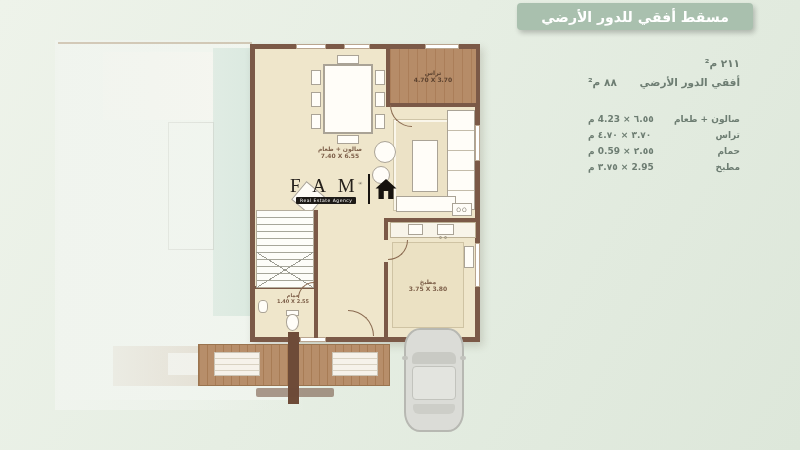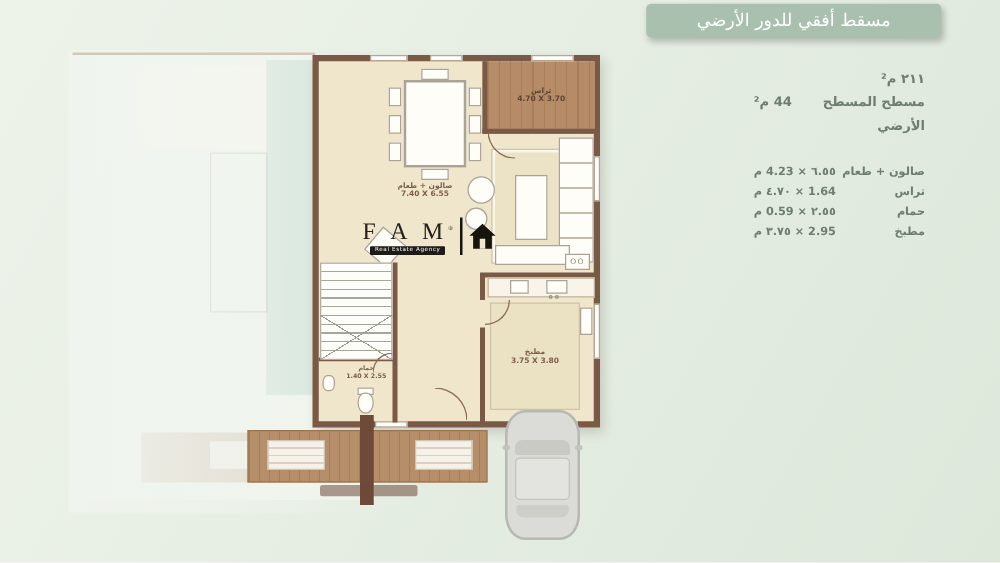--- a/index.html
+++ b/index.html
@@ -10,32 +10,32 @@
     background:linear-gradient(120deg,#eef3ea 0%,#e6eee3 45%,#dde7da 100%);
   }
   .abs { position:absolute; }
 
   
   .banner {
     position:absolute; left:517px; top:3px; width:236px; height:27px;
     background:#a9c0ae; border-radius:4px;
     box-shadow:2px 3px 5px rgba(0,0,0,.22);
     display:flex; align-items:center; justify-content:center;
-    color:#ffffff; font-size:14px; font-weight:normal;
+    color:#ffffff; font-size:14px; font-weight:bold;
   }
 
   
   .info {
     position:absolute; right:60px; top:54px; width:152px;
     color:#6d7d72; direction:rtl;
   }
   .irow { display:flex; justify-content:space-between; align-items:baseline; }
   .area-rows { font-size:10.5px; line-height:19px; font-weight:bold; }
   .room-rows { margin-top:19px; font-size:9px; line-height:16px; font-weight:bold; }
-  .ivalue { white-space:nowrap;margin-left:15px; }
+  .ivalue { white-space:nowrap; }
 
   
   .ghost-base   { left:58px;  top:44px;  width:242px; height:356px; background:rgba(255,255,255,.38); }
   .ghost-blue   { left:213px; top:48px;  width:87px;  height:268px; background:rgba(203,224,213,.78); }
   .ghost-terr   { left:103px; top:52px;  width:112px; height:68px;  background:rgba(250,247,241,.85); }
   .ghost-room   { left:168px; top:122px; width:46px;  height:128px; border:1px solid rgba(165,165,155,.45); }
   .ghost-deck   { left:113px; top:346px; width:168px; height:40px;  background:rgba(186,149,119,.42); }
   .ghost-plant  { left:168px; top:353px; width:68px;  height:22px;  background:rgba(255,255,255,.65); }
   .ghost-fade   { left:55px;  top:40px;  width:248px; height:370px;
                   background:linear-gradient(90deg,rgba(240,244,238,.95) 0%,rgba(240,244,238,.55) 55%,rgba(240,244,238,.05) 100%); }
@@ -253,32 +253,32 @@
 <div class="banner">
   <span>مسقط أفقي للدور الأرضي</span>
 </div>
 
 <div class="info">
   <div class="area-rows">
     <div class="irow">
       <span class="ivalue">٢١١ م²</span>
     </div>
     <div class="irow">
-      <span class="ilabel">مسطح المسطح الأرضي</span>
-      <span class="ivalue">44 م²</span>
+      <span class="ilabel">أفقي الدور الأرضي</span>
+      <span class="ivalue">٨٨ م²</span>
     </div>
   </div>
   <div class="room-rows">
     <div class="irow">
       <span class="ilabel">صالون + طعام</span>
       <span class="ivalue">٦.٥٥ × 4.23 م</span>
     </div>
     <div class="irow">
       <span class="ilabel">تراس</span>
-      <span class="ivalue">1.64 × ٤.٧٠ م</span>
+      <span class="ivalue">٣.٧٠ × ٤.٧٠ م</span>
     </div>
     <div class="irow">
       <span class="ilabel">حمام</span>
       <span class="ivalue">٢.٥٥ × 0.59 م</span>
     </div>
     <div class="irow">
       <span class="ilabel">مطبخ</span>
       <span class="ivalue">2.95 × ٣.٧٥ م</span>
     </div>
   </div>

